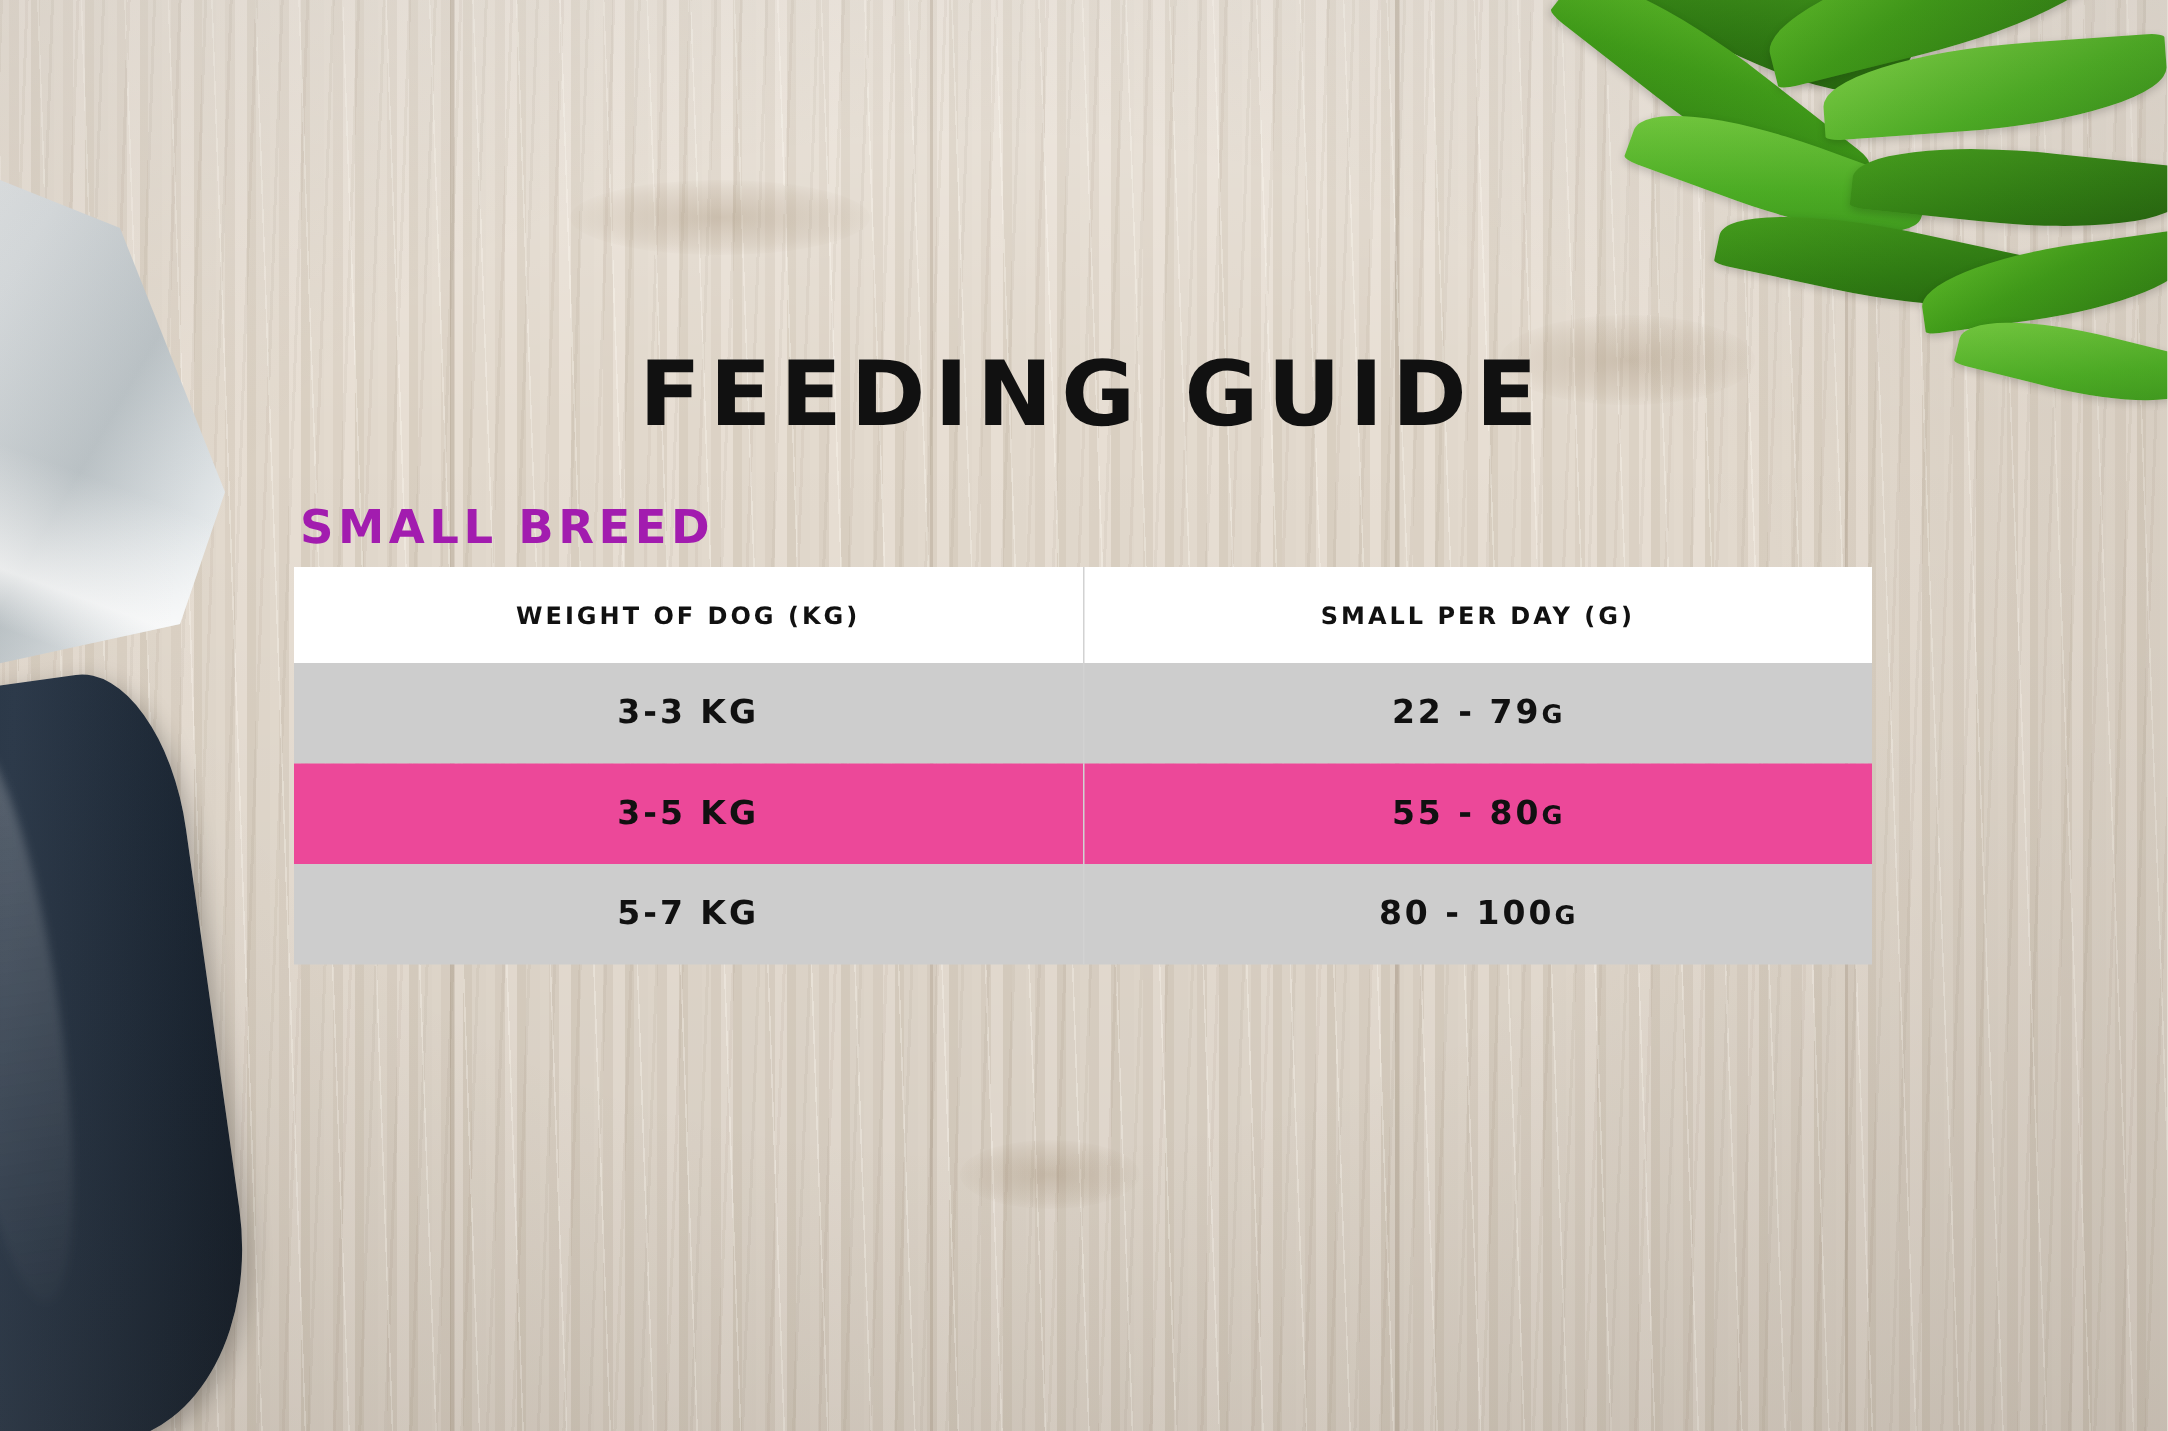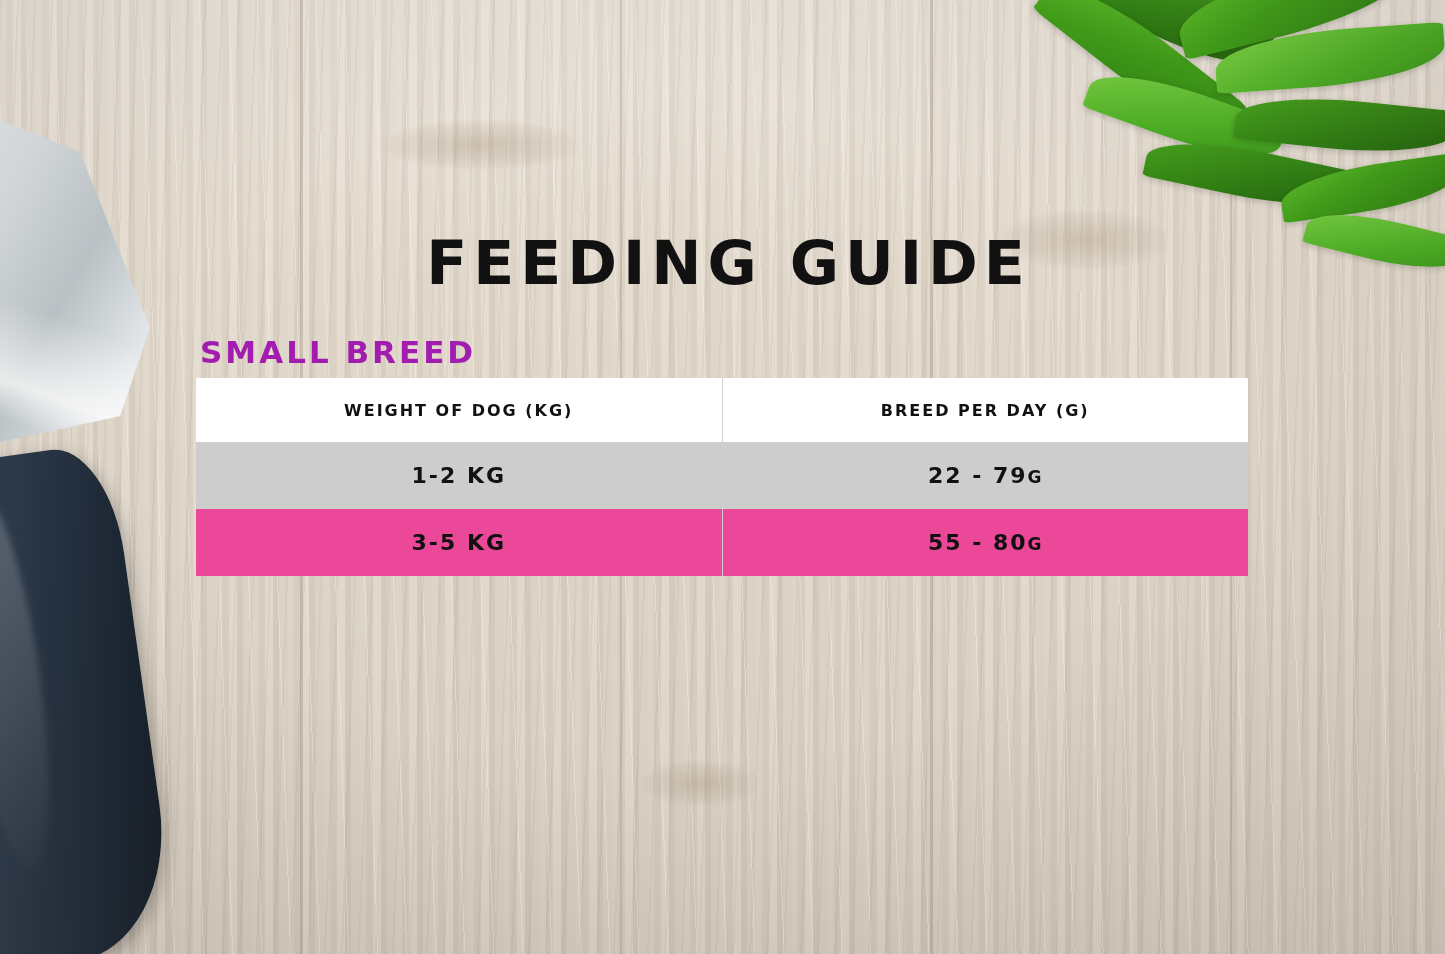--- a/index.html
+++ b/index.html
@@ -232,28 +232,32 @@
   <div class="subtitle">SMALL BREED</div>
 
   <table class="table">
     <colgroup>
         <col class="c1">
         <col class="c2">
       </colgroup>
     <thead>
       <tr>
         <th>WEIGHT OF DOG (KG)</th>
-        <th>BREED PER DAY (G)</th>
+        <th>SMALL PER DAY (G)</th>
       </tr>
     </thead>
     <tbody>
       <tr class="odd">
-        <td>1-2 KG</td>
+        <td>3-3 KG</td>
         <td><span>22 - 79</span><span class="unit-sm">G</span></td>
       </tr>
       <tr class="even">
         <td>3-5 KG</td>
         <td><span>55 - 80</span><span class="unit-sm">G</span></td>
       </tr>
+      <tr class="odd">
+        <td>5-7 KG</td>
+        <td><span>80 - 100</span><span class="unit-sm">G</span></td>
+      </tr>
     </tbody>
   </table>
 
 </div>
 
 </body></html>

